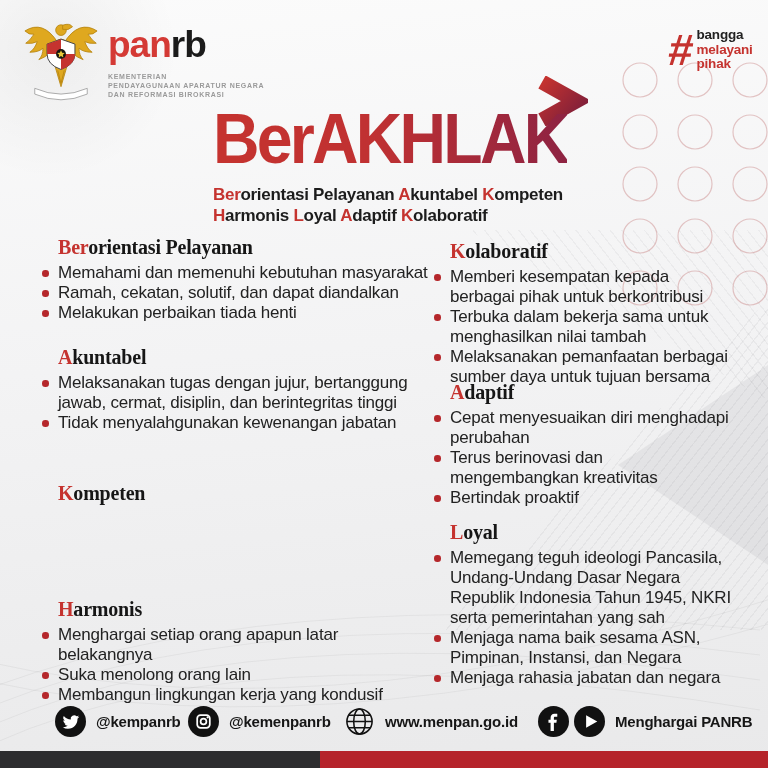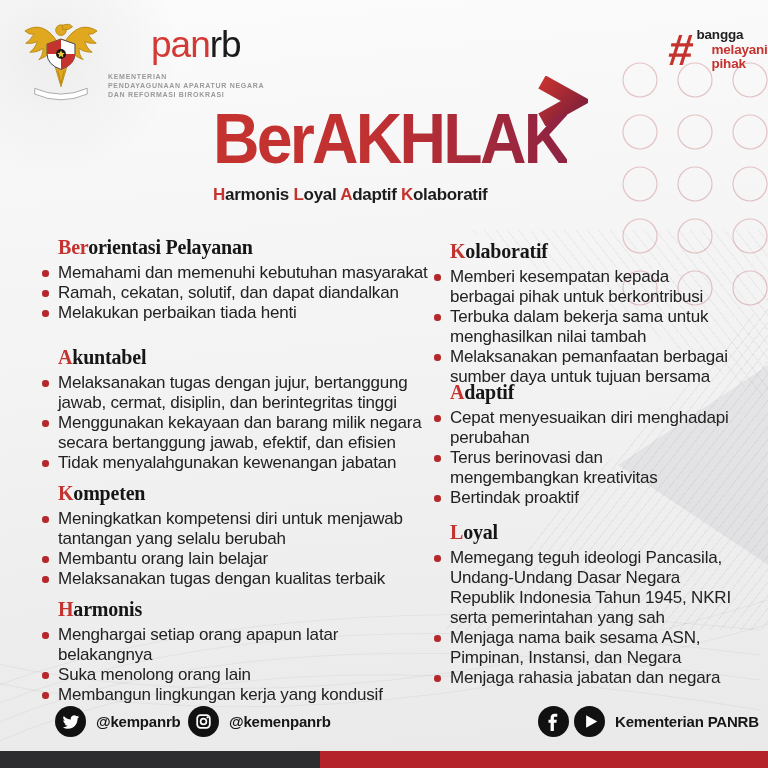--- a/index.html
+++ b/index.html
@@ -23,29 +23,29 @@
     right:0;top:230px;width:300px;height:170px;
     background:repeating-linear-gradient(52deg,rgba(60,60,70,0.05) 0 1.2px,rgba(0,0,0,0) 1.2px 9px);
     clip-path:polygon(100% 0,0 0,100% 100%);
   }
   .deco-tri{right:0;top:365px;width:150px;height:200px;background:rgba(120,120,130,0.10);
     clip-path:polygon(100% 0,0 50%,100% 100%);}
   
   #logo-block{position:absolute;left:20px;top:12px;display:flex;align-items:flex-start;}
   #emblem{width:82px;height:92px;flex:0 0 auto;}
   #logo-text{margin-left:6px;padding-top:14px;}
-  #logo-name{font-size:37px;font-weight:400;letter-spacing:-1px;line-height:1;margin-left:43px;}
+  #logo-name{font-size:37px;font-weight:700;letter-spacing:-1px;line-height:1;}
   #logo-name .lg-red{color:#d43a35;}
   #logo-name .lg-dark{color:#1b1b1b;}
   #ministry{margin-top:9px;font-size:7px;line-height:9px;letter-spacing:.7px;color:#9a9a9a;font-weight:700;}
   #badge{position:absolute;left:668px;top:28px;display:flex;align-items:center;}
   #badge-hash{font-size:44px;font-weight:900;font-style:italic;color:#c5332f;transform:skewX(-6deg);line-height:.9;margin-right:4px;}
   #badge-lines{font-size:13.5px;font-weight:800;line-height:14.5px;letter-spacing:-.2px;}
   .badge-dark{color:#222;}
-  .badge-red{color:#c5332f;margin-left:15px;}
+  .badge-red{color:#c5332f;}
   
   #hero{position:absolute;left:213px;top:104px;}
   #hero-title{
     font-size:70px;font-weight:900;line-height:1;letter-spacing:-3px;
     transform:scaleX(.92);transform-origin:left center;
     background:linear-gradient(90deg,#c5332f 0%,#c03132 45%,#8e2342 100%);
     -webkit-background-clip:text;background-clip:text;color:transparent;
   }
   #hero-arrow{position:absolute;left:323px;top:-28px;}
   #hero-subtitle{margin-top:10px;font-size:17px;font-weight:700;line-height:21px;letter-spacing:-.3px;color:#1c1c1c;}
@@ -152,48 +152,43 @@
       <defs>
         <linearGradient id="agrad" x1="0" y1="0" x2="1" y2="1">
           <stop offset="0" stop-color="#c5332f"></stop>
             <stop offset="1" stop-color="#7e1f3a"></stop>
         </linearGradient>
       </defs>
       <path d="M6 6 L40 25 L6 44" fill="none" stroke="url(#agrad)" stroke-width="15" stroke-linejoin="miter"></path>
     </svg>
     <div id="hero-title">BerAKHLAK</div>
     <div id="hero-subtitle">
+        <div><span class="red">Ber</span><span>orientasi Pelayanan </span><span class="red">A</span><span>kuntabel </span><span class="red">K</span><span>ompeten</span></div>
         <div><span class="red">H</span><span>armonis </span><span class="red">L</span><span>oyal </span><span class="red">A</span><span>daptif </span><span class="red">K</span><span>olaboratif</span></div>
       </div>
   </div>
 
   <div id="col-left" class="col">
       <section class="value-section" style="top: 236px;">
         <h3><span class="red">Ber</span><span>orientasi Pelayanan</span></h3>
         <ul>
           <li>Memahami dan memenuhi kebutuhan masyarakat</li>
           <li>Ramah, cekatan, solutif, dan dapat diandalkan</li>
           <li>Melakukan perbaikan tiada henti</li>
         </ul>
       </section>
       <section class="value-section" style="top: 346px;">
         <h3><span class="red">A</span><span>kuntabel</span></h3>
         <ul>
           <li>Melaksanakan tugas dengan jujur, bertanggung jawab, cermat, disiplin, dan berintegritas tinggi</li>
-          <li>Menggunakan kekayaan dan barang milik negara secara bertanggung jawab, efektif, dan efisien</li>
           <li>Tidak menyalahgunakan kewenangan jabatan</li>
         </ul>
       </section>
       <section class="value-section" style="top: 482px;">
         <h3><span class="red">K</span><span>ompeten</span></h3>
-        <ul>
-          <li>Meningkatkan kompetensi diri untuk menjawab tantangan yang selalu berubah</li>
-          <li>Membantu orang lain belajar</li>
-          <li>Melaksanakan tugas dengan kualitas terbaik</li>
-        </ul>
       </section>
       <section class="value-section" style="top: 598px;">
         <h3><span class="red">H</span><span>armonis</span></h3>
         <ul>
           <li>Menghargai setiap orang apapun latar belakangnya</li>
           <li>Suka menolong orang lain</li>
           <li>Membangun lingkungan kerja yang kondusif</li>
         </ul>
       </section>
     </div>
@@ -234,30 +229,40 @@
     </div>
     <div class="f-group" id="fg-instagram">
       <svg class="f-icon" viewBox="0 0 32 32">
         <circle cx="16" cy="16" r="16" fill="#111"></circle>
         <rect x="9.5" y="9.5" width="13" height="13" rx="3.4" fill="none" stroke="#fff" stroke-width="1.8"></rect>
         <circle cx="16" cy="16" r="3" fill="none" stroke="#fff" stroke-width="1.8"></circle>
         <circle cx="20.3" cy="11.7" r="1.2" fill="#fff"></circle>
       </svg>
       <span class="f-label">@kemenpanrb</span>
     </div>
+    <div class="f-group" id="fg-website">
+      <svg class="f-icon" viewBox="0 0 32 32">
+        <g fill="none" stroke="#111" stroke-width="1.6">
+          <circle cx="16" cy="16" r="13"></circle>
+          <ellipse cx="16" cy="16" rx="6" ry="13"></ellipse>
+          <path d="M3 16 h26 M5 9.5 h22 M5 22.5 h22"></path>
+        </g>
+      </svg>
+      <span class="f-label">www.menpan.go.id</span>
+    </div>
     <div class="f-group" id="fg-social">
       <svg class="f-icon" viewBox="0 0 32 32">
         <circle cx="16" cy="16" r="16" fill="#111"></circle>
         <path fill="#fff" d="M17.6 11.2h2.3V7.9h-2.8c-2.8 0-4.1 1.7-4.1 4.2v2h-2.2v3.2H13v8.6h3.4v-8.6h2.6l.4-3.2h-3v-1.7c0-.8.3-1.2 1.2-1.2z"></path>
       </svg>
       <svg class="f-icon" viewBox="0 0 32 32">
         <circle cx="16" cy="16" r="16" fill="#111"></circle>
         <polygon points="12.5,9.5 24,16 12.5,22.5" fill="#fff"></polygon>
       </svg>
-      <span class="f-label">Kementerian PANRB</span>
+      <span class="f-label">Menghargai PANRB</span>
     </div>
   </div>
 
   <div id="bottom-bar">
     <div id="bar-dark"></div>
     <div id="bar-red"></div>
   </div>
 
 </div>
 

